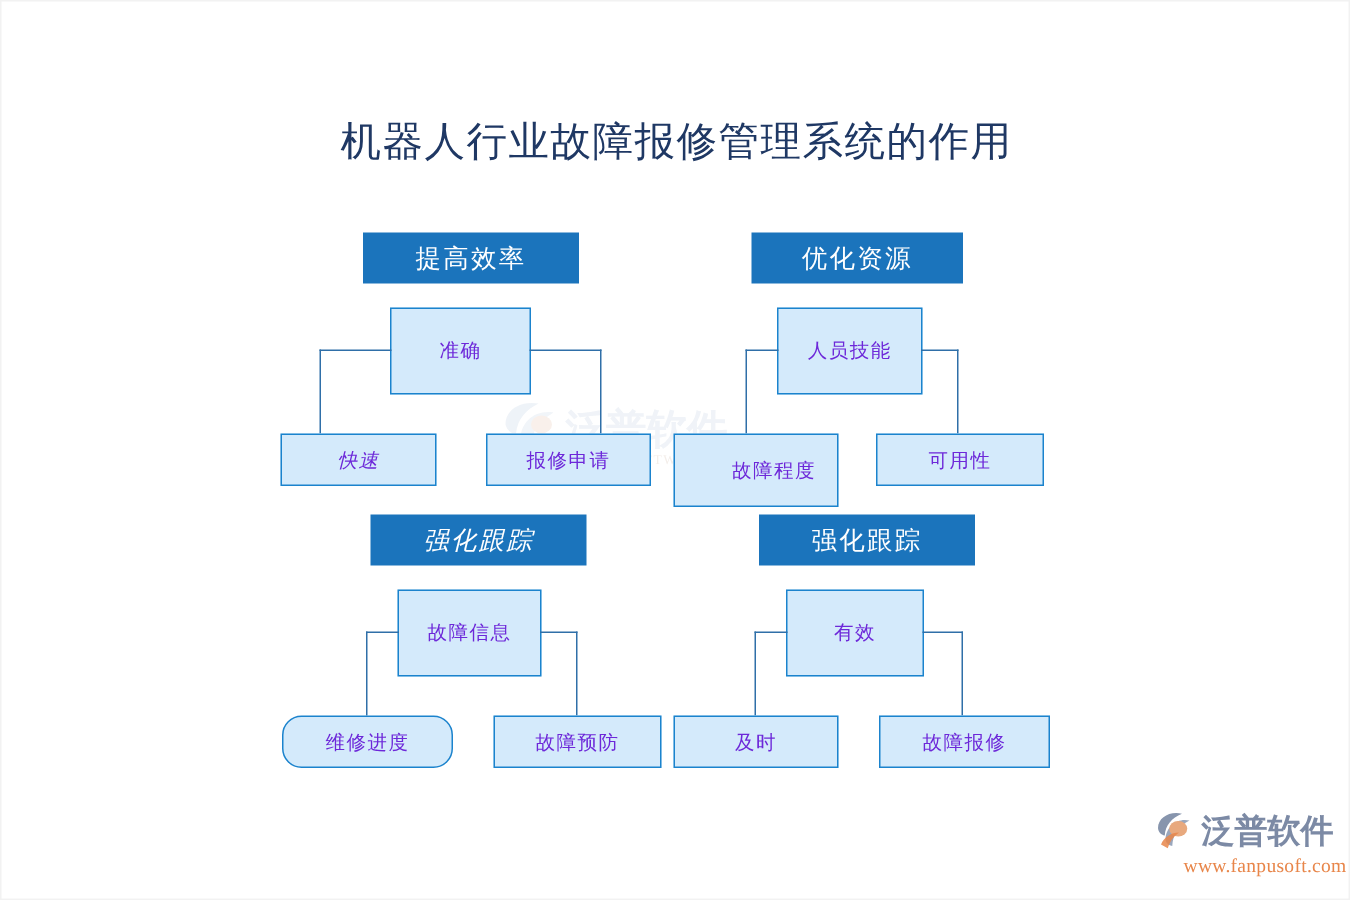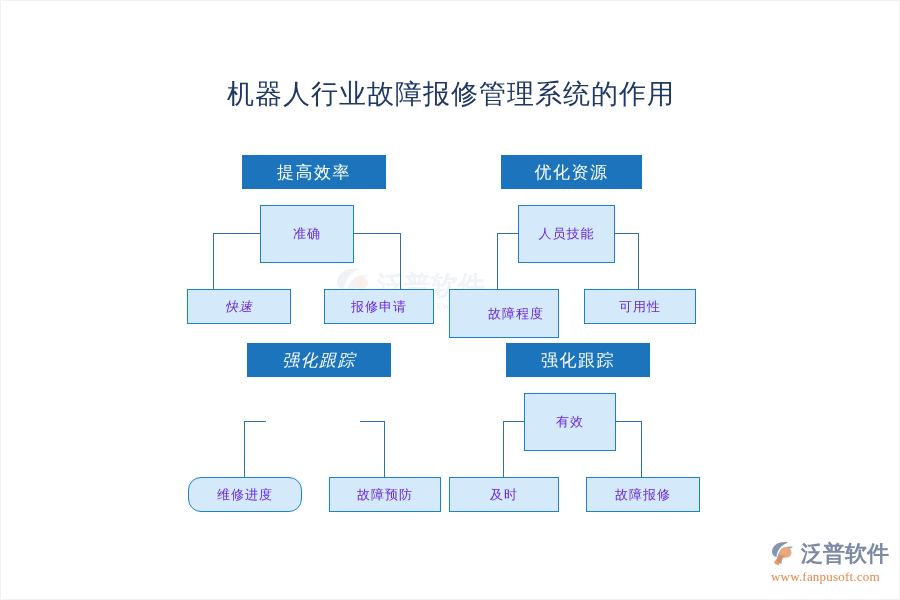--- a/index.html
+++ b/index.html
@@ -107,21 +107,21 @@
     letter-spacing: 0px;
     font-weight: bold;
     line-height: 30px;
   }
   #brand-url {
     font-size: 13px;
     color: #e8864a;
     font-family: "Liberation Serif", "DejaVu Serif", serif;
     letter-spacing: 0.2px;
     margin-top: -1px;
-    margin-left: 2px;
+    margin-left: 20px;
     white-space: nowrap;
   }
 </style>
 </head>
 <body>
 
 <div id="page">
 
   <div id="page-title">机器人行业故障报修管理系统的作用</div>
 
@@ -156,20 +156,21 @@
   <div class="connector conn-h" style="left:496px; top:232px; width:22px;"></div>
   <div class="connector conn-v" style="left:496px; top:232px; height:56px;"></div>
   <div class="connector conn-h" style="left:613px; top:232px; width:25px;"></div>
   <div class="connector conn-v" style="left:637px; top:232px; height:56px;"></div>
 
   <div class="node node-box" style="left:448px; top:288px; width:110px; height:49px;padding-left:24px;">故障程度</div>
   <div class="node node-box" style="left:583px; top:288px; width:112px; height:35px;">可用性</div>
 
   <div class="node node-header" style="left:246px; top:342px; width:144px; height:34px;font-style:italic;">强化跟踪</div>
 
+  <div class="node node-box" style="left:264px; top:392px; width:96px; height:58px;">故障信息</div>
 
   <div class="connector conn-h" style="left:243px; top:420px; width:22px;"></div>
   <div class="connector conn-v" style="left:243px; top:420px; height:56px;"></div>
   <div class="connector conn-h" style="left:359px; top:420px; width:25px;"></div>
   <div class="connector conn-v" style="left:383px; top:420px; height:56px;"></div>
 
   <div class="node node-box" style="left:187px; top:476px; width:114px; height:35px;border-radius:13px;">维修进度</div>
   <div class="node node-box" style="left:328px; top:476px; width:112px; height:35px;">故障预防</div>
 
   <div class="node node-header" style="left:505px; top:342px; width:144px; height:34px;">强化跟踪</div>

